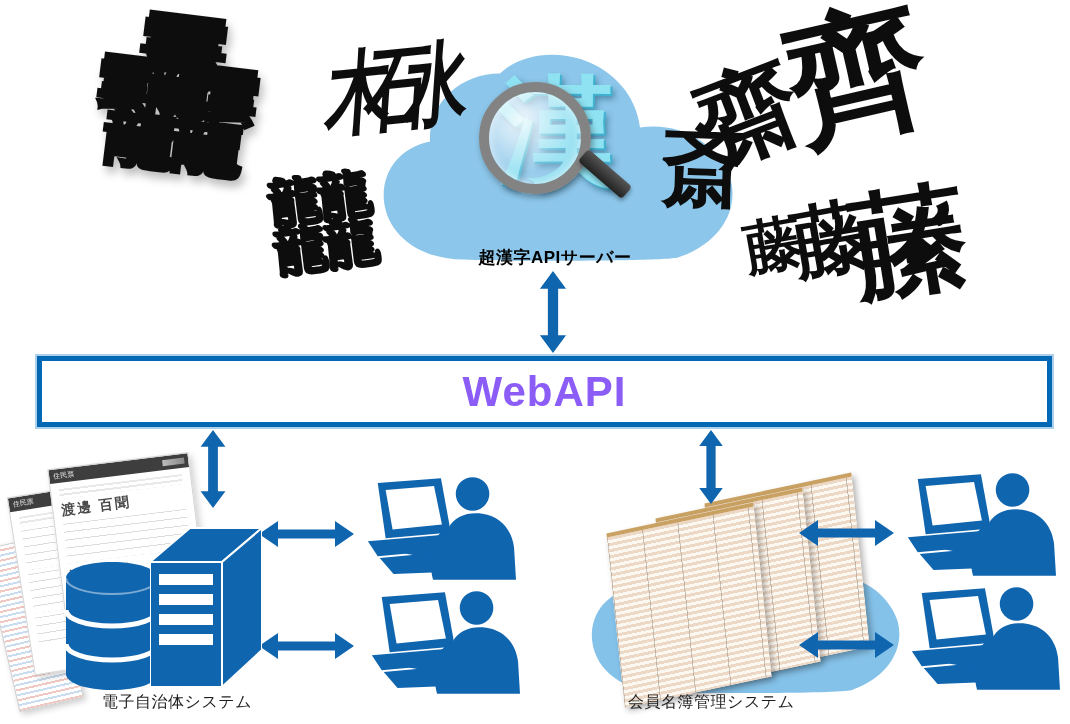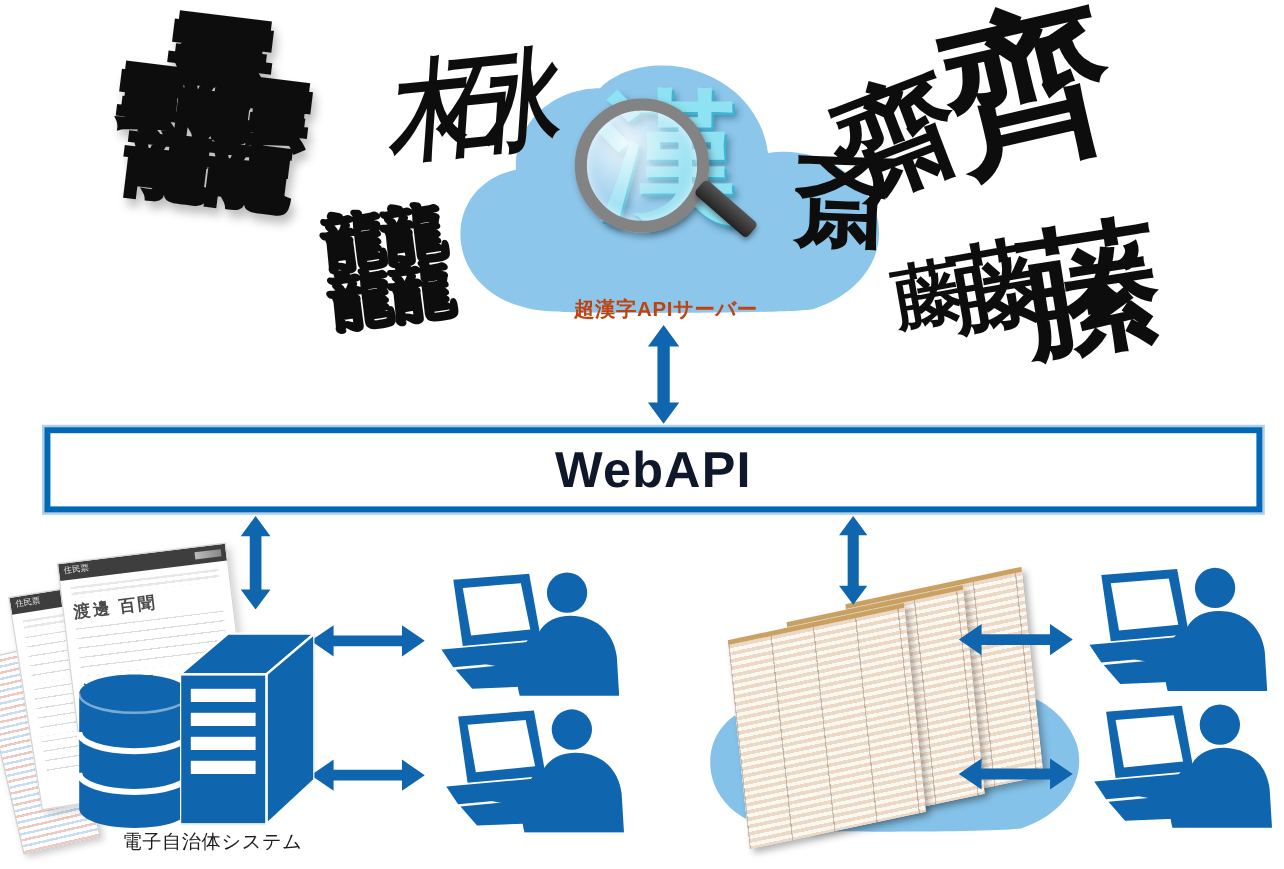--- a/index.html
+++ b/index.html
@@ -24,27 +24,27 @@
   .cloud-right{position:absolute;left:578px;top:496px;width:335px;height:212px;z-index:1;}
   .magnify-glyph{position:absolute;left:498px;top:72px;font-size:118px;line-height:1;z-index:4;
       font-family:"DejaVu Sans",sans-serif;font-weight:900;color:#8fe2f2;
       text-shadow:2px 2px 0 #3fb3cf, 4px 5px 6px rgba(0,60,90,.45);}
   .magnify-ring{position:absolute;left:479px;top:82px;width:92px;height:92px;border-radius:50%;
       border:10px solid #838383;background:radial-gradient(circle at 35% 30%, rgba(255,255,255,.85), rgba(200,230,246,.25) 60%, rgba(150,200,225,.25));
       box-shadow:2px 3px 6px rgba(0,0,0,.35), inset 0 0 10px rgba(255,255,255,.7);z-index:5;}
   .magnify-handle{position:absolute;left:576px;top:166px;width:58px;height:16px;background:linear-gradient(#555,#222);
       border-radius:4px;transform:rotate(41deg);z-index:5;box-shadow:2px 2px 4px rgba(0,0,0,.35);}
   .cloud-label{position:absolute;left:425px;top:246px;width:260px;text-align:center;z-index:6;
-      font-size:17px;font-weight:800;color:#c2410c;letter-spacing:.5px;}
+      font-size:17px;font-weight:800;color:#000000;letter-spacing:.5px;}
 
   
   .webapi-box{position:absolute;left:37px;top:356px;width:1005px;height:61px;background:#fff;
       border:5px solid #0068b5;box-shadow:0 0 0 2px #aecfe9;z-index:4;
       display:flex;align-items:center;justify-content:center;}
-  .webapi-label{font-size:42px;font-weight:bold;color:#0f172a;letter-spacing:1px;}
+  .webapi-label{font-size:42px;font-weight:bold;color:#8b5cf6;letter-spacing:1px;}
 
   
   .arrow{position:absolute;z-index:4;}
   .arrow svg{display:block;}
   #arrow-top{left:539px;top:270px;width:28px;height:84px;}
   #arrow-left-v{left:199px;top:430px;width:28px;height:78px;}
   #arrow-right-v{left:697px;top:430px;width:28px;height:74px;}
   #arrow-l1{left:259px;top:520px;width:95px;height:28px;}
   #arrow-l2{left:259px;top:632px;width:95px;height:28px;}
   #arrow-r1{left:799px;top:519px;width:95px;height:28px;}
@@ -242,14 +242,15 @@
   <svg class="person" id="person-r2" viewBox="0 0 160 105">
     <polygon class="blue" points="20,7 84,2 94,57 28,63"></polygon>
     <polygon fill="#fff" points="28,14 77,10 85,49 35,54"></polygon>
     <polygon class="blue" points="10,66 90,59 98,74 20,81"></polygon>
     <polygon class="blue" points="22,83 96,76 88,97 36,99"></polygon>
     <circle class="blue" cx="116" cy="18" r="17"></circle>
     <path class="blue" d="M92,52 C98,40 112,36 126,38 C146,41 156,56 158,72 L160,105 L76,105 C72,90 74,74 79,64 C83,56 87,54 92,52 Z"></path>
     <path class="blue" d="M92,56 C78,62 62,66 48,67 L44,77 C58,82 80,82 96,74 Z"></path>
   </svg>
 
+  <div class="sys-label" id="label-right">会員名簿管理システム</div>
 
 </div>
 
 </body></html>

